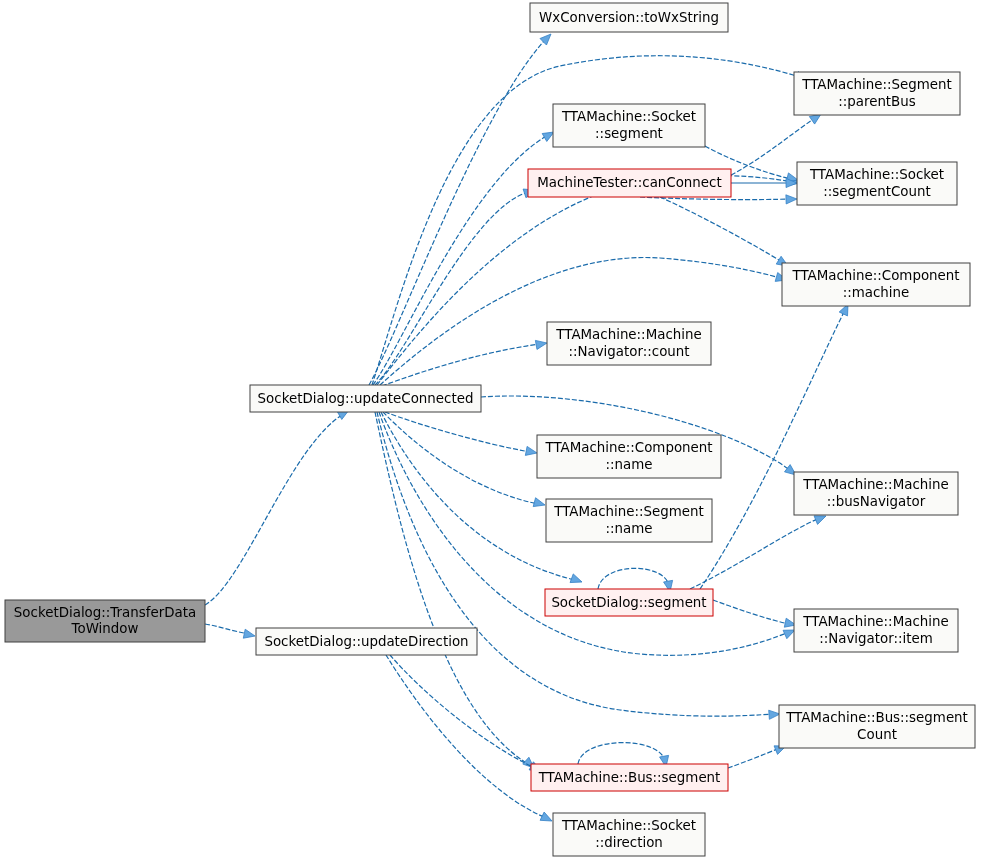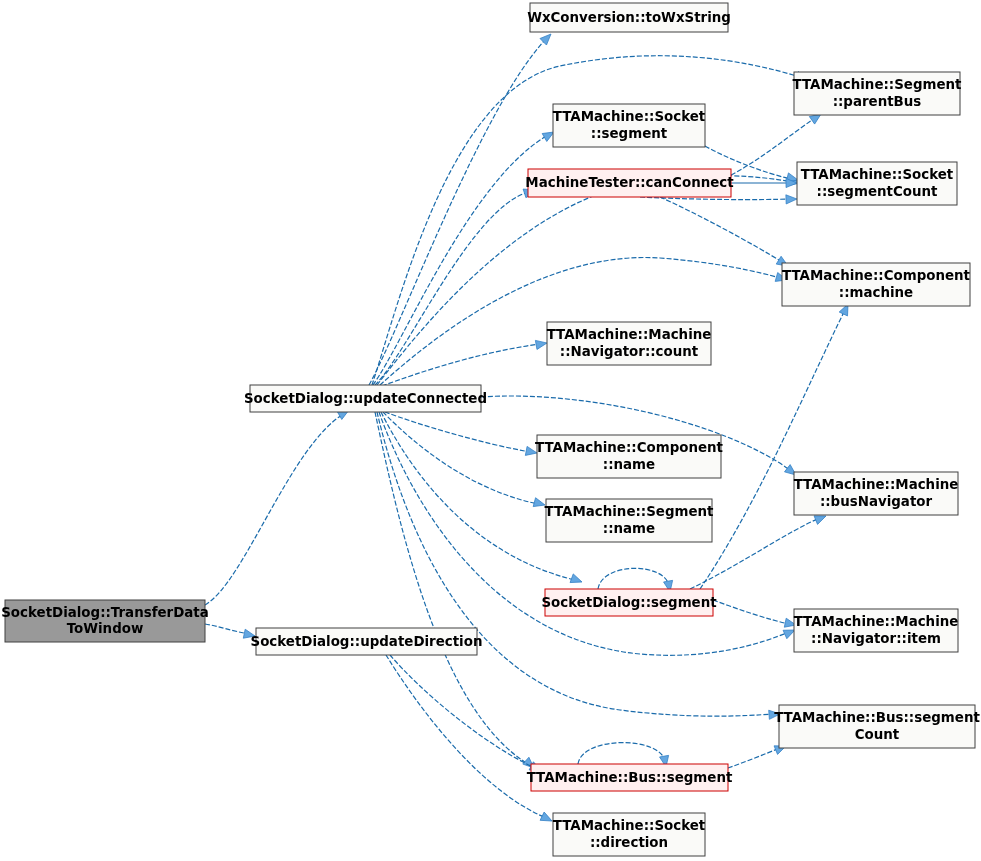--- a/index.html
+++ b/index.html
@@ -6,21 +6,20 @@
     margin: 0;
     padding: 0;
     background: #ffffff;
   }
   #canvas {
     position: relative;
     width: 981px;
     height: 861px;
     background: #ffffff;
     font-family: "DejaVu Sans", "Liberation Sans", sans-serif;
-    font-weight: bold;
   }
   svg.graph {
     position: absolute;
     left: 0;
     top: 0;
     width: 981px;
     height: 861px;
   }
   .node-box {
     stroke-width: 1;

